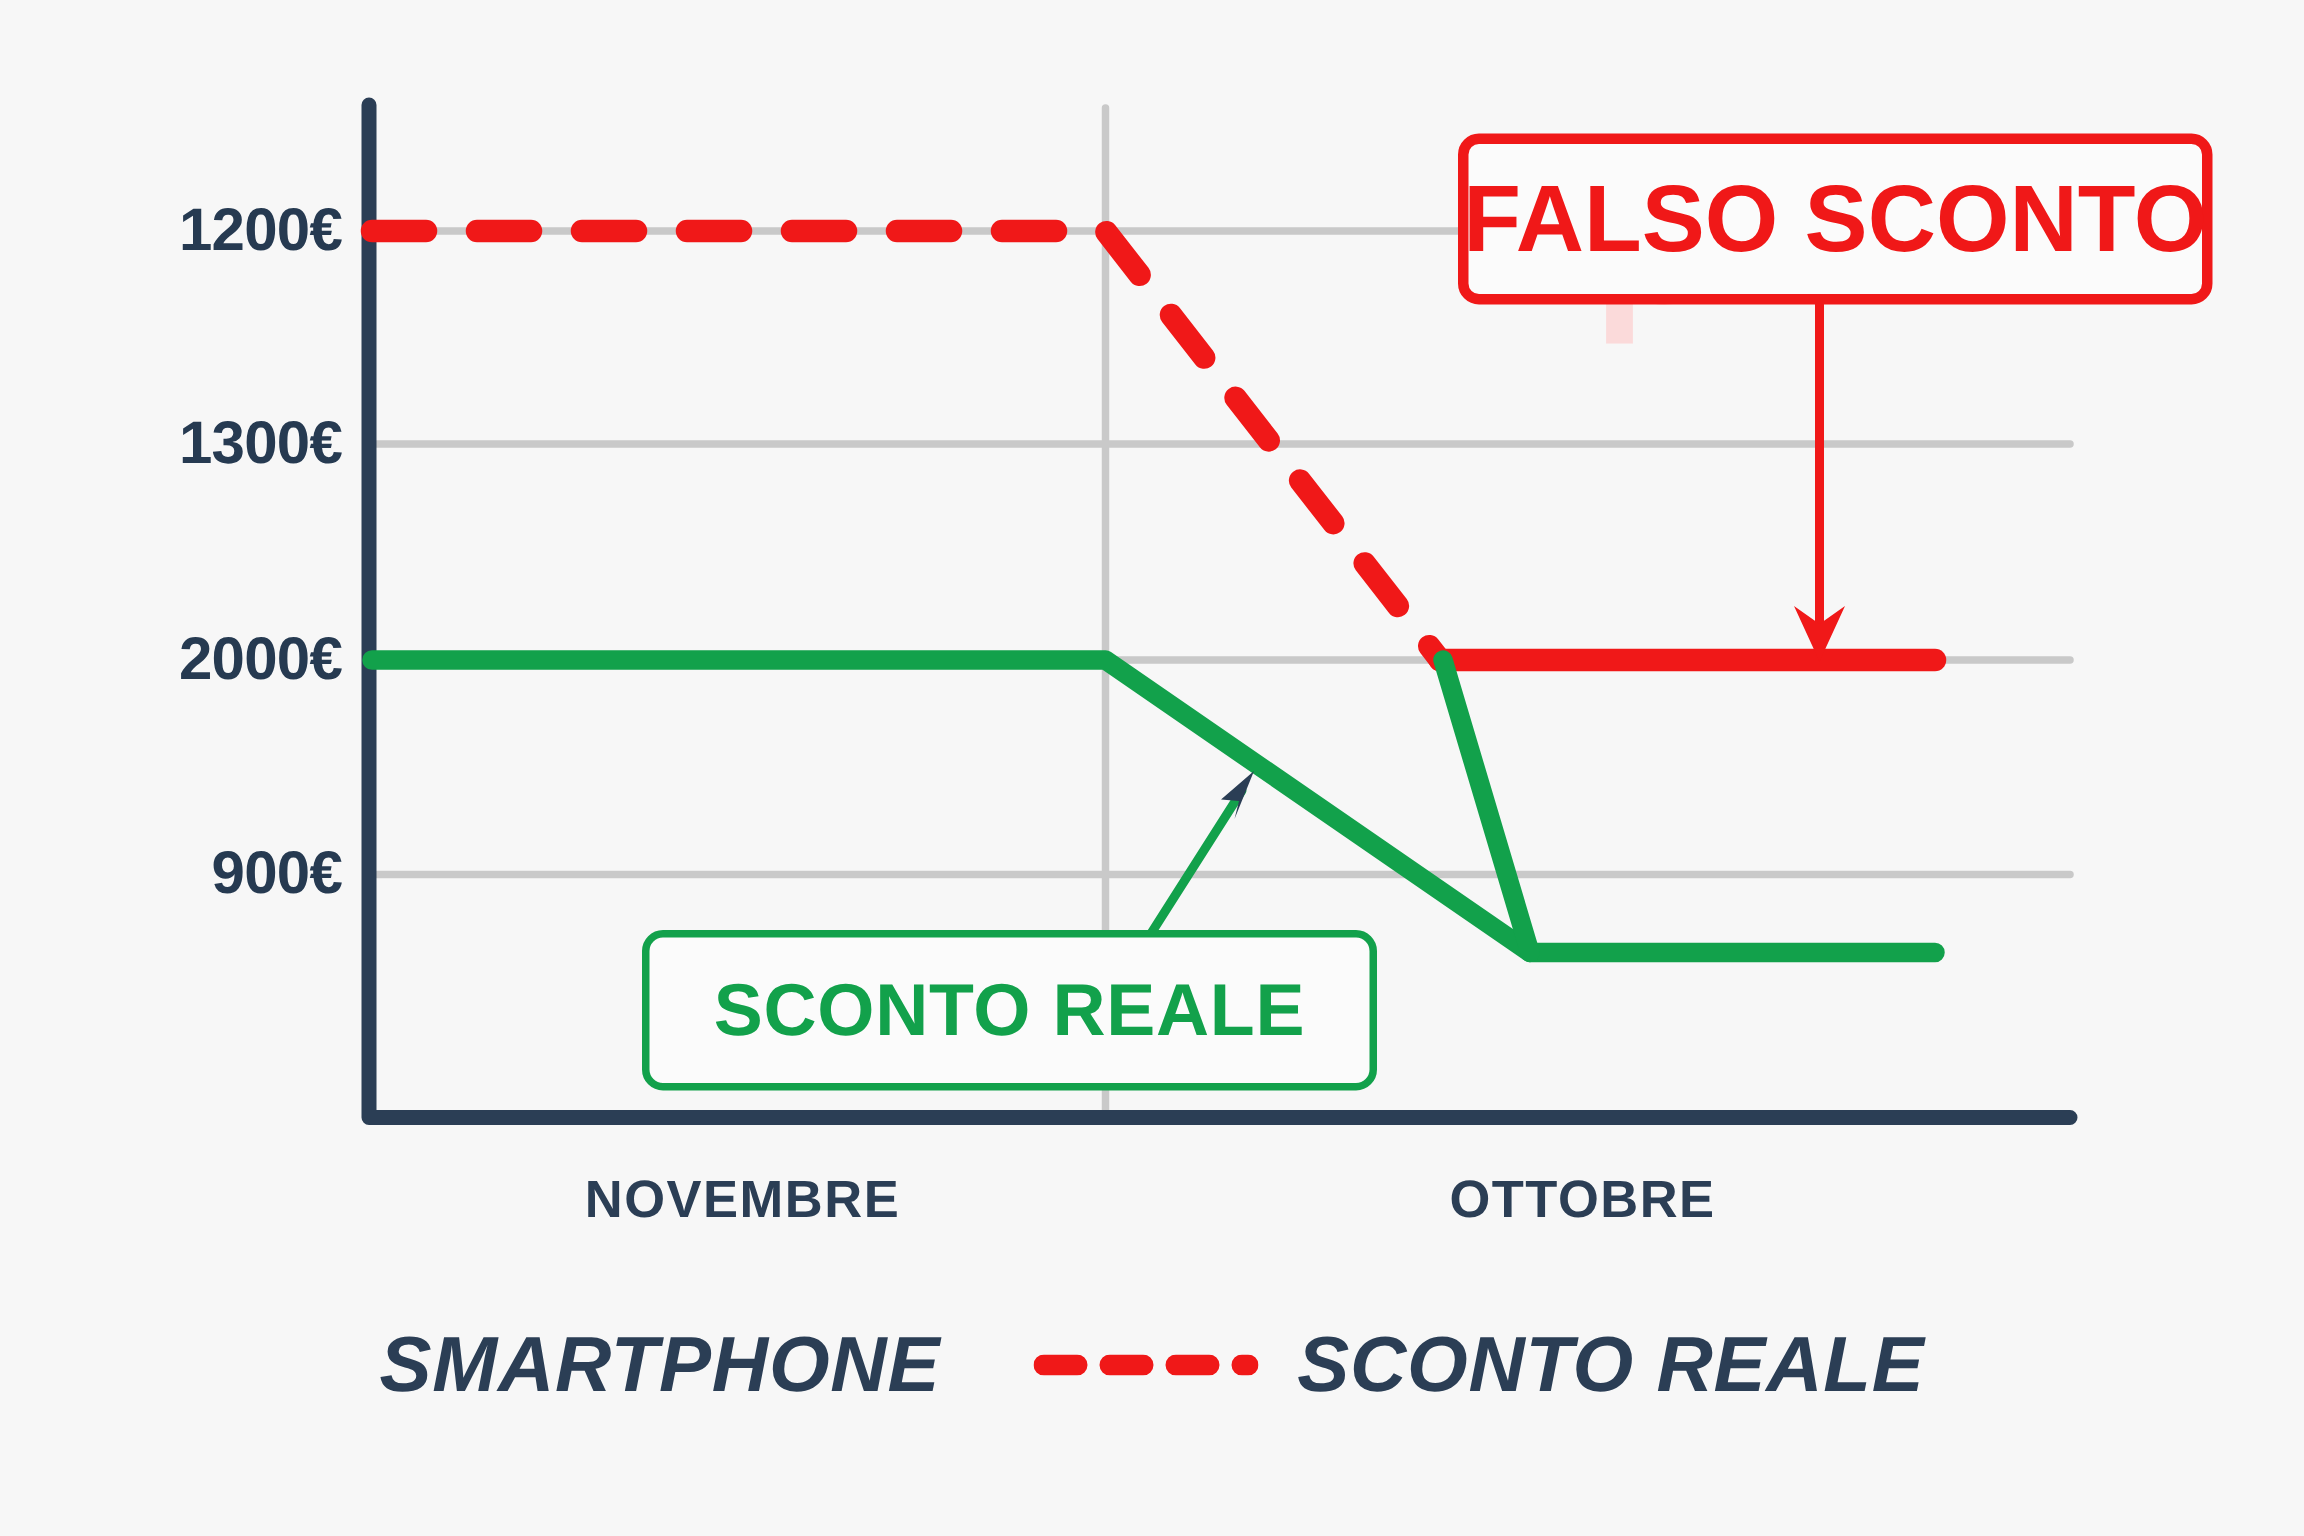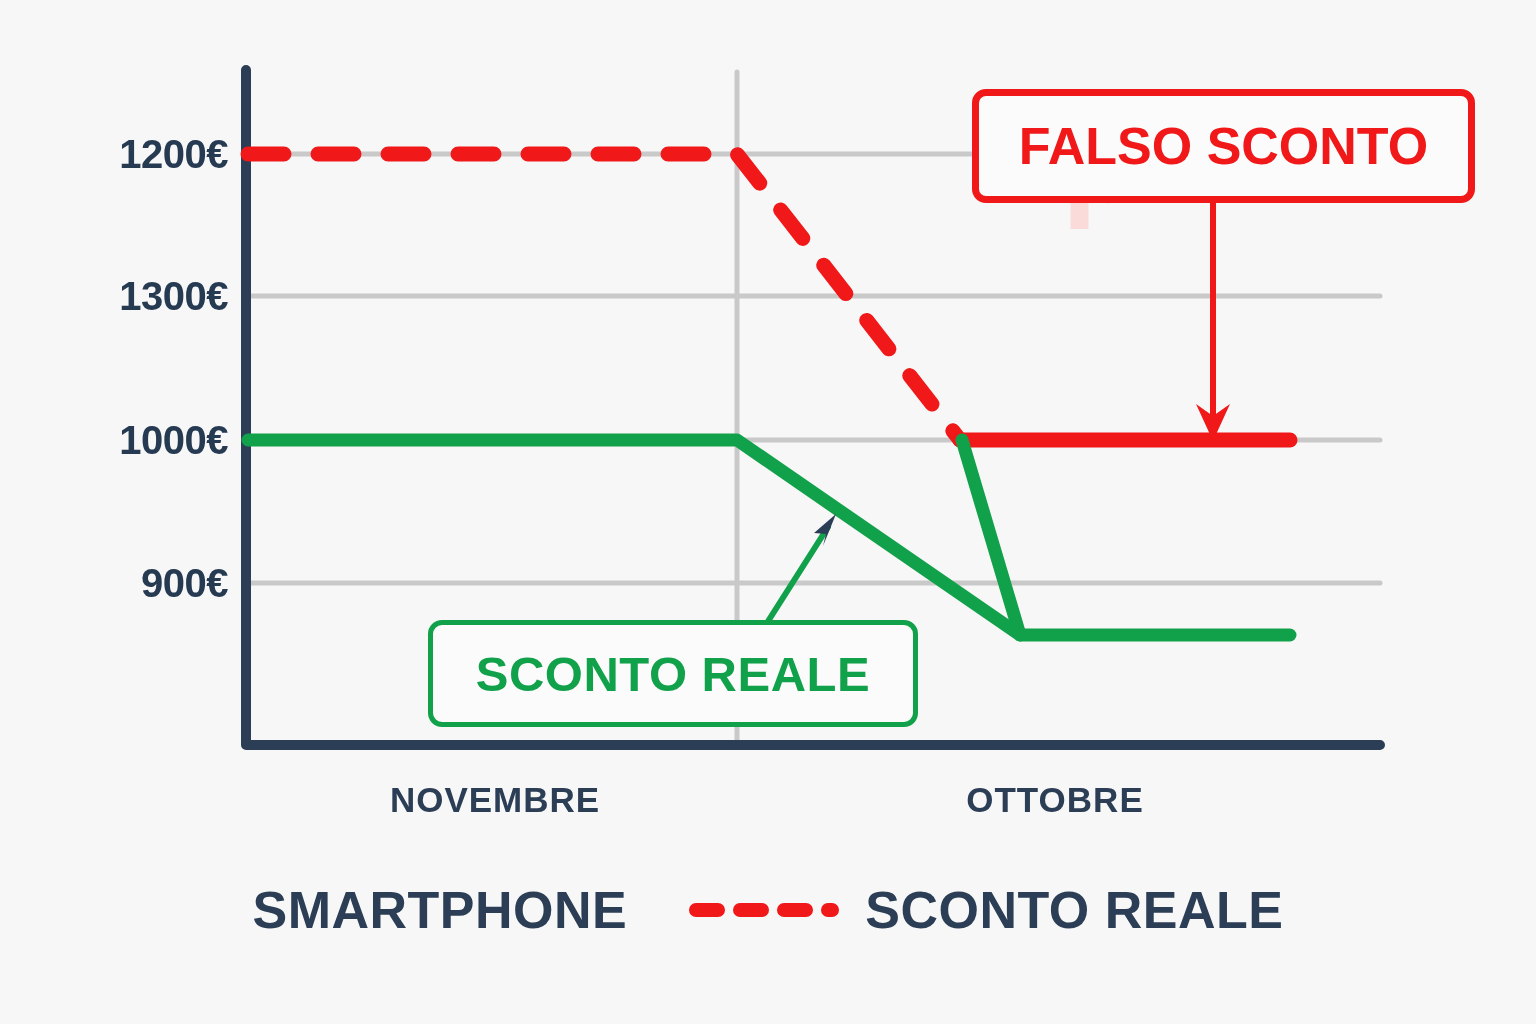--- a/index.html
+++ b/index.html
@@ -56,21 +56,21 @@
     align-items: center;
     justify-content: center;
     background: #fbfbfb;
     border-radius: 14px;
     box-sizing: border-box;
     white-space: nowrap;
   }
   .callout-red {
     border: 7px solid #f01818;
     color: #f01818;
-    font-size: 52px;
+    font-size: 63px;
     font-weight: bold;
     letter-spacing: 0px;
   }
   .callout-green {
     border: 5px solid #12a14b;
     color: #12a14b;
     font-size: 49px;
     font-weight: bold;
     letter-spacing: 0.5px;
   }
@@ -78,20 +78,21 @@
   
   #legend {
     position: absolute;
     left: 0;
     top: 880px;
     width: 1536px;
     display: flex;
     align-items: center;
     justify-content: center;
     gap: 62px;
+    font-style: italic;
   }
   .legend-entry {
     display: flex;
     align-items: center;
     gap: 26px;
   }
   .legend-label {
     color: #2b3e55;
     font-size: 52px;
     font-weight: bold;
@@ -156,21 +157,21 @@
 
     <g>
       <line x1="765" y1="626" x2="828" y2="527" stroke="#12a14b" stroke-width="6" stroke-linecap="round"></line>
       <path d="M 836 514 L 814 533 L 826 534 L 823 546 Z" fill="#2b3e55"></path>
     </g>
   </svg>
 
   <div class="ytick-wrap">
     <div class="ytick" style="top:154px">1200€</div>
     <div class="ytick" style="top:296px">1300€</div>
-    <div class="ytick" style="top:440px">1000€</div>
+    <div class="ytick" style="top:440px">2000€</div>
     <div class="ytick" style="top:583px">900€</div>
   </div>
 
   <div>
     <div class="xtick" style="left:495px; top:780px">NOVEMBRE</div>
     <div class="xtick" style="left:1055px; top:780px">OTTOBRE</div>
   </div>
 
   <div class="callout callout-red" style="left:972px; top:89px; width:503px; height:114px;">
     <span>FALSO SCONTO</span>

